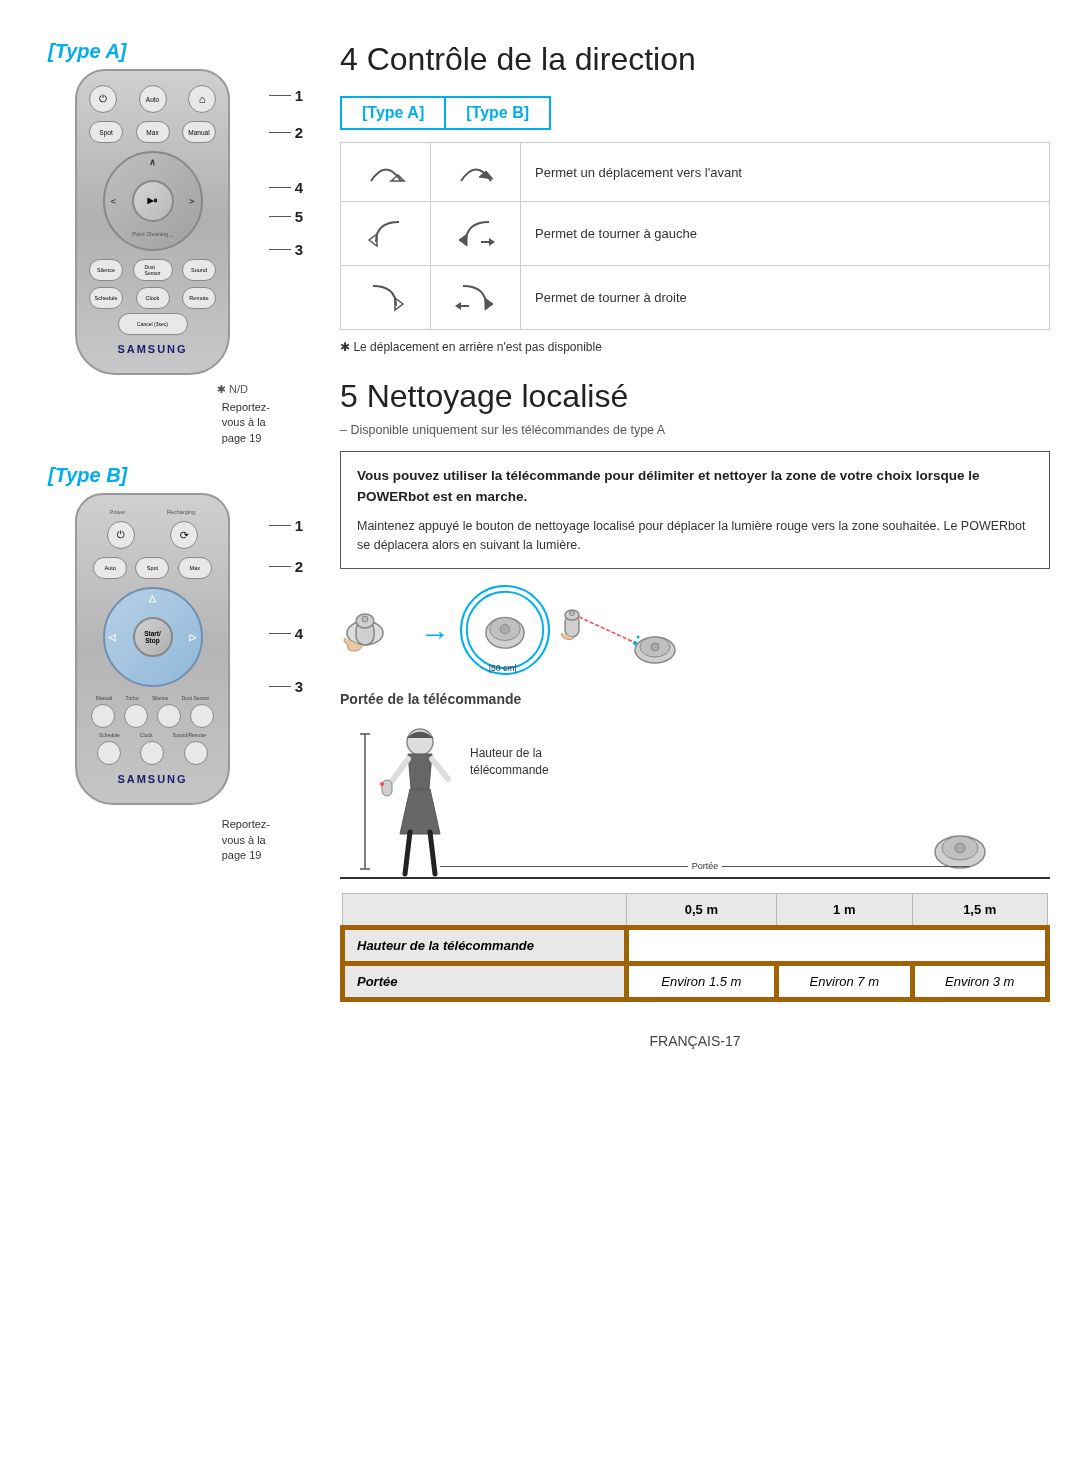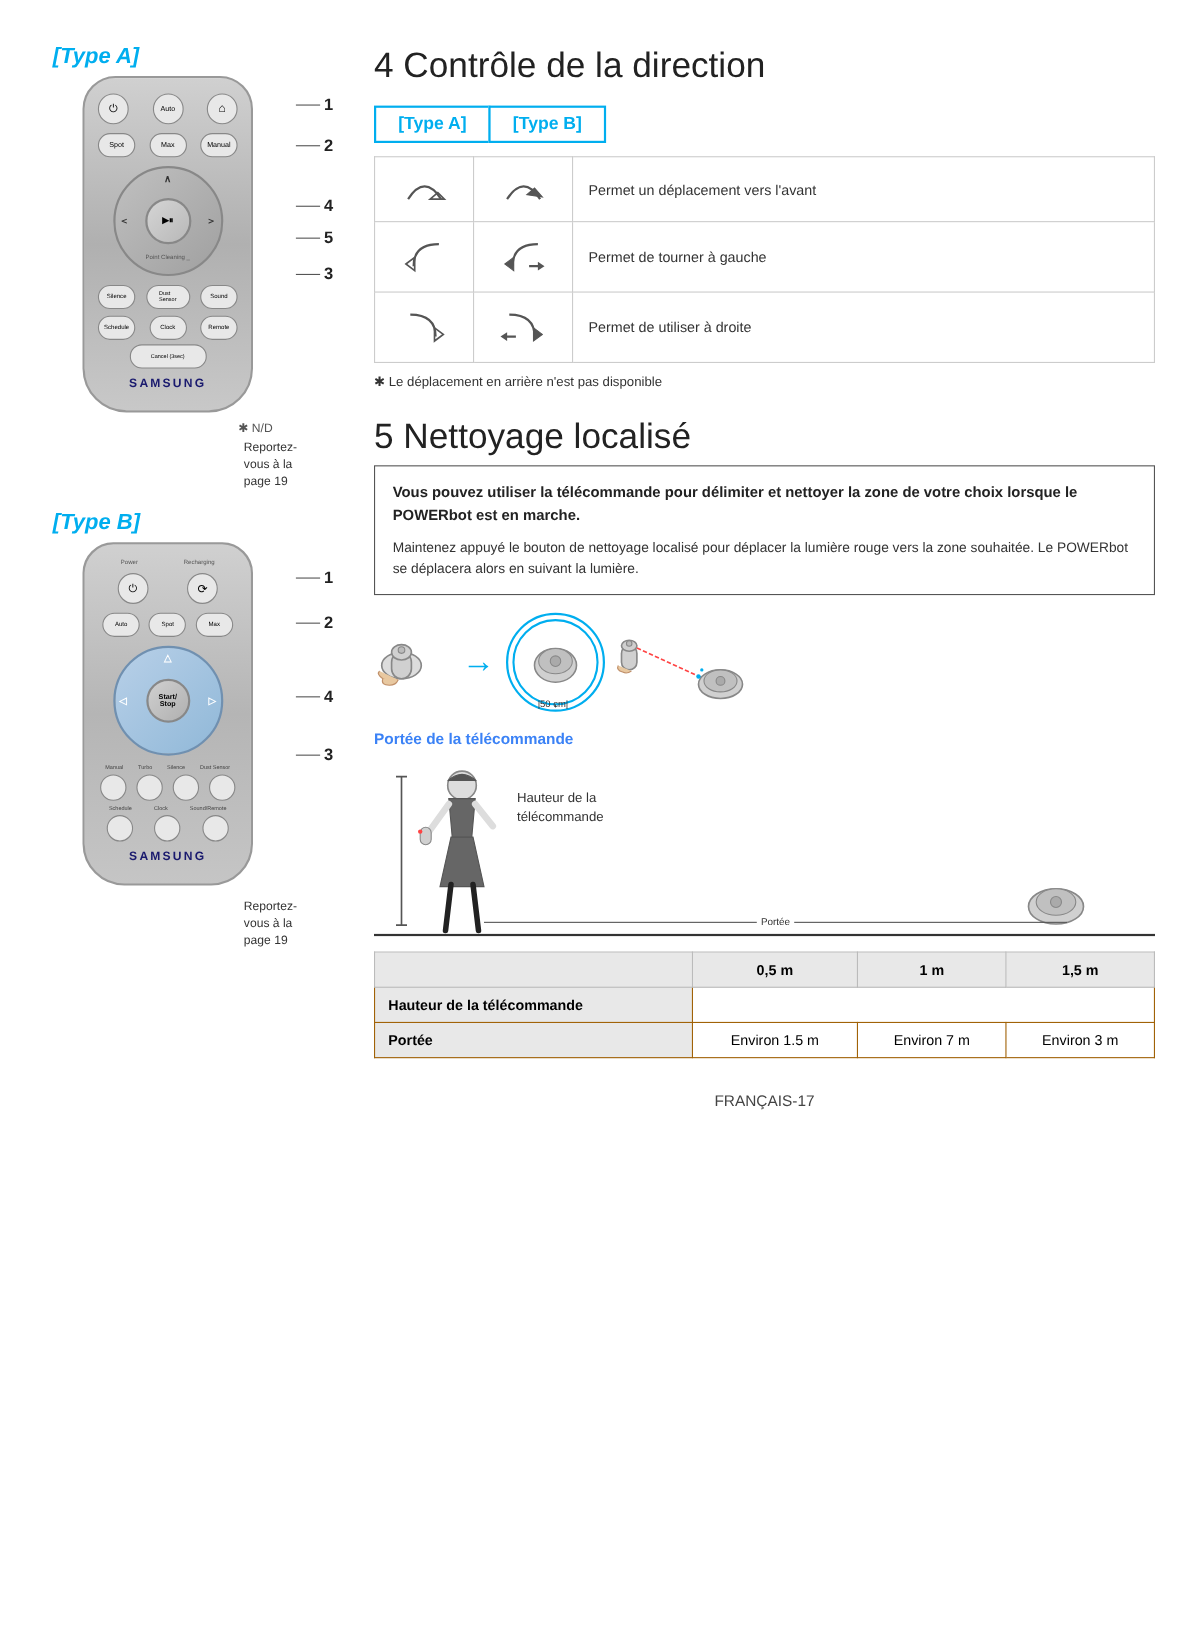--- a/index.html
+++ b/index.html
@@ -327,21 +327,21 @@
       display: flex; align-items: center; justify-content: center;
       flex-direction: column;
       font-size: 11px;
       color: #333;
       position: relative;
     }
 
     .portee-label {
       font-size: 14px;
       font-weight: bold;
-      color: #3b82f6;
+      color: #404040;
       margin-bottom: 12px;
     }
 
     
     .portee-container {
       margin-top: 10px;
     }
 
     .portee-data-table {
       width: 100%;
@@ -351,23 +351,24 @@
 
     .portee-data-table th {
       background: #e8e8e8;
       border: 1px solid #bbb;
       padding: 8px 12px;
       font-weight: bold;
       text-align: center;
     }
 
     .portee-data-table td {
-      border: 1px solid #a16207;
+      border: 5px solid #a16207;
       padding: 8px 12px;
       text-align: center;
+      font-style: italic;
     }
 
     .portee-data-table td.header-cell {
       background: #e8e8e8;
       font-weight: bold;
       text-align: left;
     }
 
     .page-number {
       text-align: center;
@@ -638,28 +639,29 @@
             </svg>
           </td>
           <td class="icon-cell">
             <svg width="50" height="40" viewBox="0 0 50 40">
               <path d="M12,10 Q35,10 35,30" fill="none" stroke="#555" stroke-width="2"></path>
               <polygon points="42,28 34,22 34,34" fill="#555" stroke="#555" stroke-width="1"></polygon>
               <line x1="8" y1="30" x2="18" y2="30" stroke="#555" stroke-width="2"></line>
               <polygon points="10,26 4,30 10,34" fill="#555"></polygon>
             </svg>
           </td>
-          <td class="desc-cell">Permet de utiliser à droite</td>
+          <td class="desc-cell">Permet de tourner à droite</td>
         </tr>
       </tbody>
     </table>
 
     <p class="asterisk-note" style="margin-top:8px;">✱ Le déplacement en arrière n'est pas disponible</p>
 
     <h1 class="section5-title">5 Nettoyage localisé</h1>
+    <p class="section5-subtitle">– Disponible uniquement sur les télécommandes de type A</p>
 
     <div class="info-box">
       <p class="info-box-main">Vous pouvez utiliser la télécommande pour délimiter et nettoyer la zone de votre choix lorsque le POWERbot est en marche.</p>
       <p class="info-box-body">Maintenez appuyé le bouton de nettoyage localisé pour déplacer la lumière rouge vers la zone souhaitée. Le POWERbot se déplacera alors en suivant la lumière.</p>
     </div>
 
     <div class="illustration-row">
 
       <svg width="70" height="55" viewBox="0 0 70 55">
         <ellipse cx="25" cy="30" rx="18" ry="12" fill="#ddd" stroke="#888" stroke-width="1.5"></ellipse>

